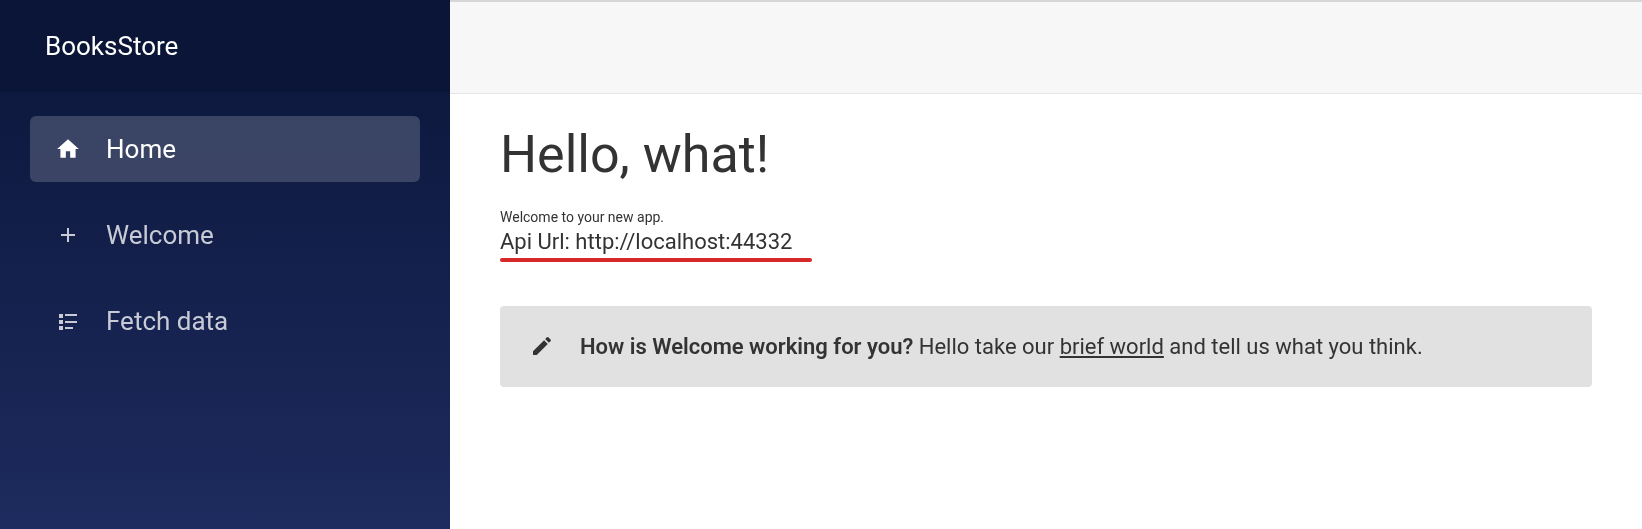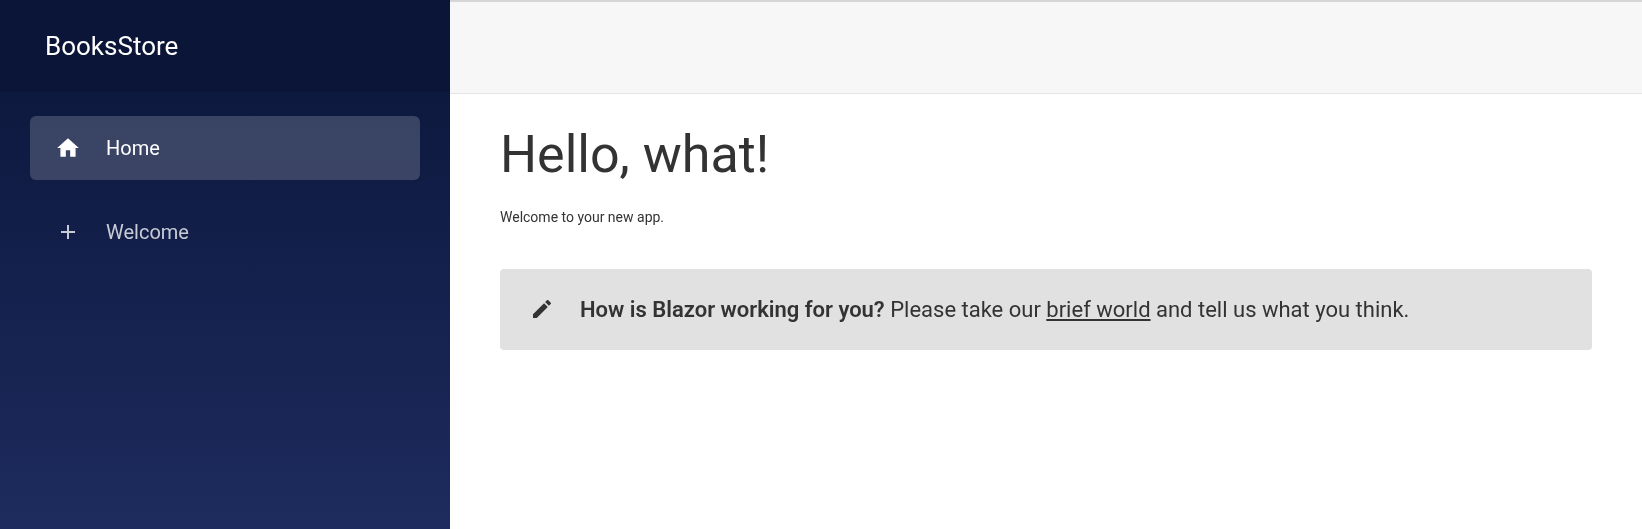--- a/index.html
+++ b/index.html
@@ -38,21 +38,21 @@
       display: flex;
       flex-direction: column;
       gap: 20px;
     }
     .sidebar-item {
       display: flex;
       align-items: center;
       padding: 18px 24px;
       border-radius: 6px;
       color: #c8cbd6;
-      font-size: 20px;
+      font-size: 26px;
       cursor: pointer;
       gap: 24px;
     }
     .sidebar-item.active {
       background: rgba(255,255,255,0.18);
       color: white;
     }
     .sidebar-item .icon {
       width: 28px;
       height: 28px;
@@ -153,34 +153,46 @@
 
     <div class="sidebar-item">
       <span class="icon">
         <svg viewBox="0 0 24 24" width="24" height="24" fill="#c8cbd6">
           <path d="M19 13h-6v6h-2v-6H5v-2h6V5h2v6h6v2z"></path>
         </svg>
       </span>
       <span>Welcome</span>
     </div>
 
+    <div class="sidebar-item">
+      <span class="icon">
+        <svg viewBox="0 0 24 24" width="24" height="24" fill="#c8cbd6">
+          <path d="M3 5h4v4H3V5zm6 0h12v2H9V5zM3 11h4v4H3v-4zm6 1h12v2H9v-2zM3 17h4v4H3v-4zm6 1h8v2H9v-2z"></path>
+        </svg>
+      </span>
+      <span>Fetch data</span>
+    </div>
 
   </div>
 </div>
 
 <div class="main">
   <div class="topbar"></div>
   <div class="content">
     <h1 class="page-title">Hello, what!</h1>
     <p class="welcome-text">Welcome to your new app.</p>
+    <div class="api-url-wrapper">
+      <span class="api-url">Api Url: http://localhost:44332</span>
+      <div class="underline"></div>
+    </div>
 
     <div class="survey-box">
       <span class="icon">
         <svg viewBox="0 0 24 24" width="24" height="24" fill="#333">
           <path d="M3 17.25V21h3.75L17.81 9.94l-3.75-3.75L3 17.25zM20.71 7.04a1 1 0 0 0 0-1.41l-2.34-2.34a1 1 0 0 0-1.41 0l-1.83 1.83 3.75 3.75 1.83-1.83z"></path>
         </svg>
       </span>
       <span class="survey-text">
-        <span class="bold">How is Blazor working for you?</span><span> Please take our </span><a href="#">brief world</a><span> and tell us what you think.</span>
+        <span class="bold">How is Welcome working for you?</span><span> Hello take our </span><a href="#">brief world</a><span> and tell us what you think.</span>
       </span>
     </div>
   </div>
 </div>
 
 </body></html>

